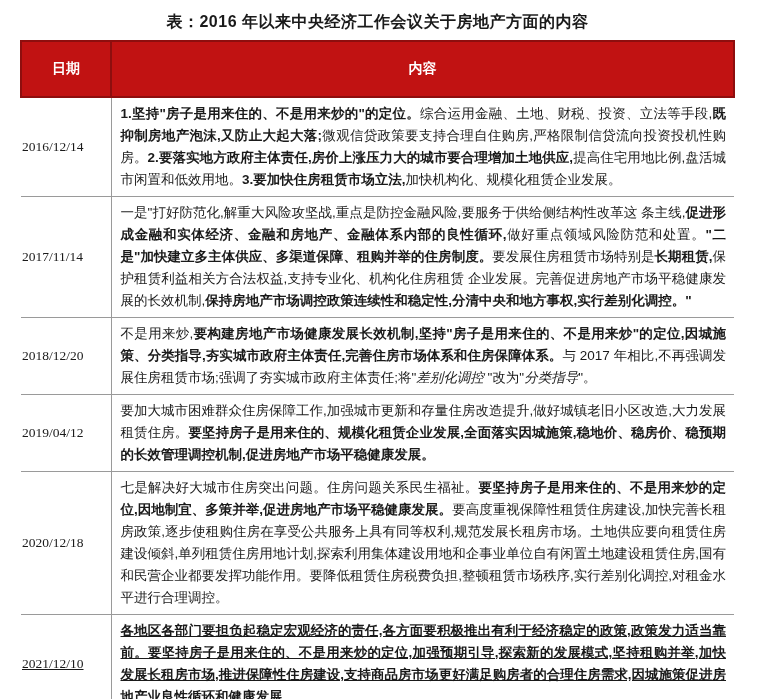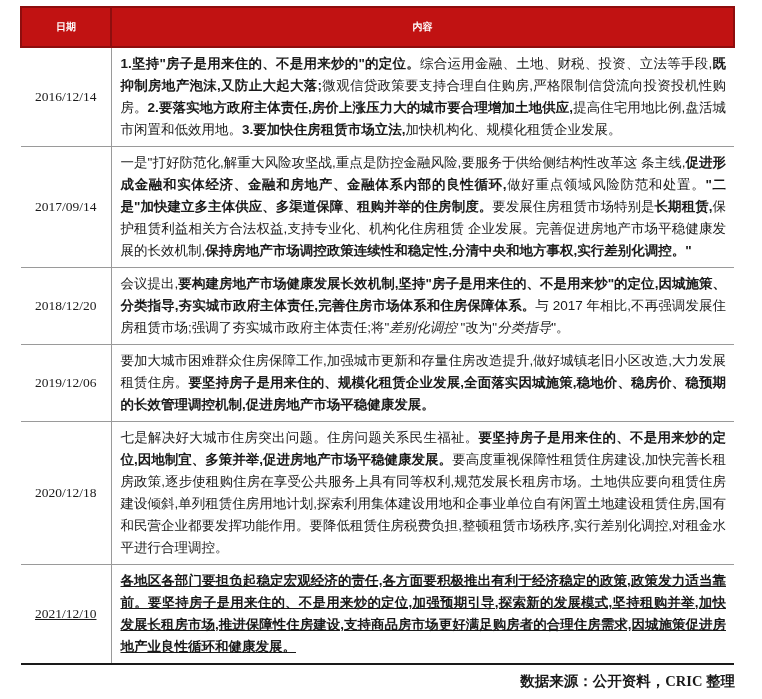--- a/index.html
+++ b/index.html
@@ -13,70 +13,71 @@
     padding:6px 0 7px 0;letter-spacing:0.5px;
   }
   table.tbl{
     border-collapse:collapse;width:715px;table-layout:fixed;
     border-bottom:2px solid var(--bottom-border,#1a1a1a);
   }
   thead th{
     background:var(--header-bg,#c11212);
     color:var(--header-text,#ffffff);
     border:2px solid var(--header-border,#8e0e0e);
-    font-size:10px;font-weight:bold;height:22px;padding:8px 0;
+    font-size:14px;font-weight:bold;height:22px;padding:16px 0;
   }
   th.th-date{width:88px;}
   tbody td{
     border-bottom:1px solid var(--divider,#9a9a9a);
     font-size:13.5px;line-height:22px;vertical-align:middle;
   }
   tbody tr:last-child td{border-bottom:none;text-decoration:underline;}
   td.date-cell{
-    width:88px;text-align:center;
+    width:88px;
     font-family:"Liberation Serif",serif;font-size:13.5px;
     border-right:1px solid var(--divider,#9a9a9a);
   }
   td.content-cell{padding:5px 8px 5px 9px;text-align:justify;}
   .seg-bold{font-weight:bold;}
   .seg-italic{font-style:italic;}
   .seg-normal{font-weight:normal;}
   .source{
     width:715px;text-align:right;font-weight:bold;
     font-family:"Liberation Serif",serif;font-size:14.5px;
     padding:7px 2px 0 0;
   }
 </style>
 </head>
 <body>
 
 <div class="page">
+  <div class="title">表：2016 年以来中央经济工作会议关于房地产方面的内容</div>
 
   <table class="tbl">
     <thead>
       <tr>
         <th class="th-date">日期</th>
         <th class="th-content">内容</th>
       </tr>
     </thead>
     <tbody id="tbody">
         <tr>
           <td class="date-cell">2016/12/14</td>
           <td class="content-cell"><span class="seg-bold">1.坚持"房子是用来住的、不是用来炒的"的定位。</span><span class="seg-normal">综合运用金融、土地、财税、投资、立法等手段,</span><span class="seg-bold">既抑制房地产泡沫,又防止大起大落;</span><span class="seg-normal">微观信贷政策要支持合理自住购房,严格限制信贷流向投资投机性购房。</span><span class="seg-bold">2.要落实地方政府主体责任,房价上涨压力大的城市要合理增加土地供应,</span><span class="seg-normal">提高住宅用地比例,盘活城市闲置和低效用地。</span><span class="seg-bold">3.要加快住房租赁市场立法,</span><span class="seg-normal">加快机构化、规模化租赁企业发展。</span></td>
         </tr>
         <tr>
-          <td class="date-cell">2017/09/14</td>
+          <td class="date-cell">2017/11/14</td>
           <td class="content-cell"><span class="seg-normal">一是"打好防范化,解重大风险攻坚战,重点是防控金融风险,要服务于供给侧结构性改革这 条主线,</span><span class="seg-bold">促进形成金融和实体经济、金融和房地产、金融体系内部的良性循环,</span><span class="seg-normal">做好重点领域风险防范和处置。</span><span class="seg-bold">"二是"加快建立多主体供应、多渠道保障、租购并举的住房制度。</span><span class="seg-normal">要发展住房租赁市场特别是</span><span class="seg-bold">长期租赁,</span><span class="seg-normal">保护租赁利益相关方合法权益,支持专业化、机构化住房租赁 企业发展。完善促进房地产市场平稳健康发展的长效机制,</span><span class="seg-bold">保持房地产市场调控政策连续性和稳定性,分清中央和地方事权,实行差别化调控。"</span></td>
         </tr>
         <tr>
           <td class="date-cell">2018/12/20</td>
-          <td class="content-cell"><span class="seg-normal">会议提出,</span><span class="seg-bold">要构建房地产市场健康发展长效机制,坚持"房子是用来住的、不是用来炒"的定位,因城施策、分类指导,夯实城市政府主体责任,完善住房市场体系和住房保障体系。</span><span class="seg-normal">与 2017 年相比,不再强调发展住房租赁市场;强调了夯实城市政府主体责任;将"</span><span class="seg-italic">差别化调控 </span><span class="seg-normal">"改为"</span><span class="seg-italic">分类指导</span><span class="seg-normal">"。</span></td>
+          <td class="content-cell"><span class="seg-normal">不是用来炒,</span><span class="seg-bold">要构建房地产市场健康发展长效机制,坚持"房子是用来住的、不是用来炒"的定位,因城施策、分类指导,夯实城市政府主体责任,完善住房市场体系和住房保障体系。</span><span class="seg-normal">与 2017 年相比,不再强调发展住房租赁市场;强调了夯实城市政府主体责任;将"</span><span class="seg-italic">差别化调控 </span><span class="seg-normal">"改为"</span><span class="seg-italic">分类指导</span><span class="seg-normal">"。</span></td>
         </tr>
         <tr>
-          <td class="date-cell">2019/12/06</td>
+          <td class="date-cell">2019/04/12</td>
           <td class="content-cell"><span class="seg-normal">要加大城市困难群众住房保障工作,加强城市更新和存量住房改造提升,做好城镇老旧小区改造,大力发展租赁住房。</span><span class="seg-bold">要坚持房子是用来住的、规模化租赁企业发展,全面落实因城施策,稳地价、稳房价、稳预期的长效管理调控机制,促进房地产市场平稳健康发展。</span></td>
         </tr>
         <tr>
           <td class="date-cell">2020/12/18</td>
           <td class="content-cell"><span class="seg-normal">七是解决好大城市住房突出问题。住房问题关系民生福祉。</span><span class="seg-bold">要坚持房子是用来住的、不是用来炒的定位,因地制宜、多策并举,促进房地产市场平稳健康发展。</span><span class="seg-normal">要高度重视保障性租赁住房建设,加快完善长租房政策,逐步使租购住房在享受公共服务上具有同等权利,规范发展长租房市场。土地供应要向租赁住房建设倾斜,单列租赁住房用地计划,探索利用集体建设用地和企事业单位自有闲置土地建设租赁住房,国有和民营企业都要发挥功能作用。要降低租赁住房税费负担,整顿租赁市场秩序,实行差别化调控,对租金水平进行合理调控。</span></td>
         </tr>
         <tr>
           <td class="date-cell">2021/12/10</td>
           <td class="content-cell"><span class="seg-bold">各地区各部门要担负起稳定宏观经济的责任,各方面要积极推出有利于经济稳定的政策,政策发力适当靠前。要坚持房子是用来住的、不是用来炒的定位,加强预期引导,探索新的发展模式,坚持租购并举,加快发展长租房市场,推进保障性住房建设,支持商品房市场更好满足购房者的合理住房需求,因城施策促进房地产业良性循环和健康发展。</span></td>
         </tr>

